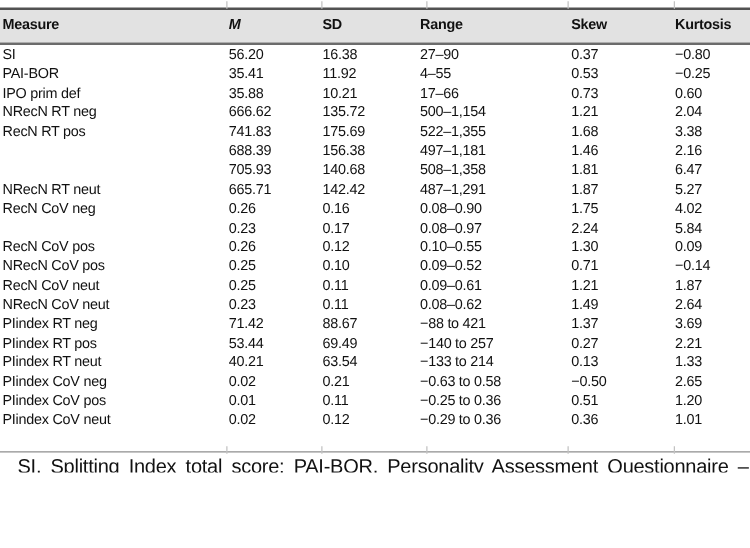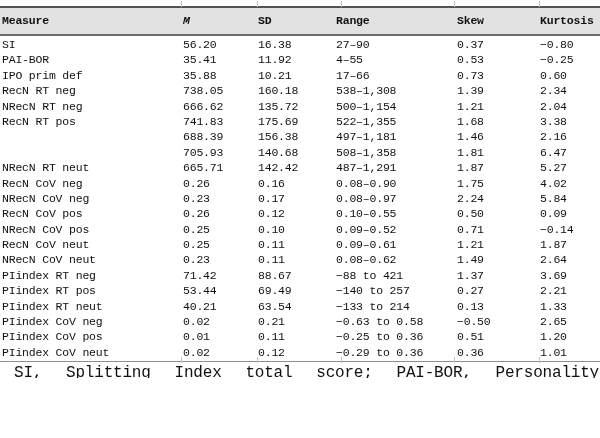--- a/index.html
+++ b/index.html
@@ -1,18 +1,18 @@
 <!DOCTYPE html>
 <html><head>
 <meta charset="utf-8">
 <style>
   html,body{margin:0;padding:0;background:#ffffff;}
   body{width:600px;height:438px;overflow:hidden;
        font-family:"Liberation Sans","DejaVu Sans",sans-serif;color:#111;}
-  .sheet{position:relative;width:600px;height:378px;background:#fff;overflow:hidden;font-family:Liberation Mono, monospace;}
+  .sheet{position:relative;width:600px;height:378px;background:#fff;overflow:hidden;}
 
   .rule{position:absolute;left:0;width:600px;}
   .rule-top{top:6px;height:2px;background:#525252;}
   .rule-headbot{top:34px;height:2px;background:#6b6b6b;}
   .rule-footop{top:361px;height:1px;background:#8e8e8e;}
   .rule-bottom{top:420px;height:2px;background:#a3a3a3;}
 
   .tick{position:absolute;width:1px;height:6px;background:#c2c2c2;}
 
   .thead{position:absolute;top:8px;left:0;width:600px;height:26px;background:#e2e2e2;}
@@ -72,28 +72,20 @@
   </div>
       <div class="row">
     <span class="c col-measure">IPO prim def</span>
     <span class="c col-m">35.88</span>
     <span class="c col-sd">10.21</span>
     <span class="c col-range">17–66</span>
     <span class="c col-skew">0.73</span>
     <span class="c col-kurtosis">0.60</span>
   </div>
       <div class="row">
-    <span class="c col-measure">RecN RT neg</span>
-    <span class="c col-m">738.05</span>
-    <span class="c col-sd">160.18</span>
-    <span class="c col-range">538–1,308</span>
-    <span class="c col-skew">1.39</span>
-    <span class="c col-kurtosis">2.34</span>
-  </div>
-      <div class="row">
     <span class="c col-measure">NRecN RT neg</span>
     <span class="c col-m">666.62</span>
     <span class="c col-sd">135.72</span>
     <span class="c col-range">500–1,154</span>
     <span class="c col-skew">1.21</span>
     <span class="c col-kurtosis">2.04</span>
   </div>
       <div class="row">
     <span class="c col-measure">RecN RT pos</span>
     <span class="c col-m">741.83</span>
@@ -126,33 +118,32 @@
   </div>
       <div class="row">
     <span class="c col-measure">RecN CoV neg</span>
     <span class="c col-m">0.26</span>
     <span class="c col-sd">0.16</span>
     <span class="c col-range">0.08–0.90</span>
     <span class="c col-skew">1.75</span>
     <span class="c col-kurtosis">4.02</span>
   </div>
       <div class="row">
-    <span class="c col-measure">NRecN CoV neg</span>
     <span class="c col-m">0.23</span>
     <span class="c col-sd">0.17</span>
     <span class="c col-range">0.08–0.97</span>
     <span class="c col-skew">2.24</span>
     <span class="c col-kurtosis">5.84</span>
   </div>
       <div class="row">
     <span class="c col-measure">RecN CoV pos</span>
     <span class="c col-m">0.26</span>
     <span class="c col-sd">0.12</span>
     <span class="c col-range">0.10–0.55</span>
-    <span class="c col-skew">0.50</span>
+    <span class="c col-skew">1.30</span>
     <span class="c col-kurtosis">0.09</span>
   </div>
       <div class="row">
     <span class="c col-measure">NRecN CoV pos</span>
     <span class="c col-m">0.25</span>
     <span class="c col-sd">0.10</span>
     <span class="c col-range">0.09–0.52</span>
     <span class="c col-skew">0.71</span>
     <span class="c col-kurtosis">−0.14</span>
   </div>

